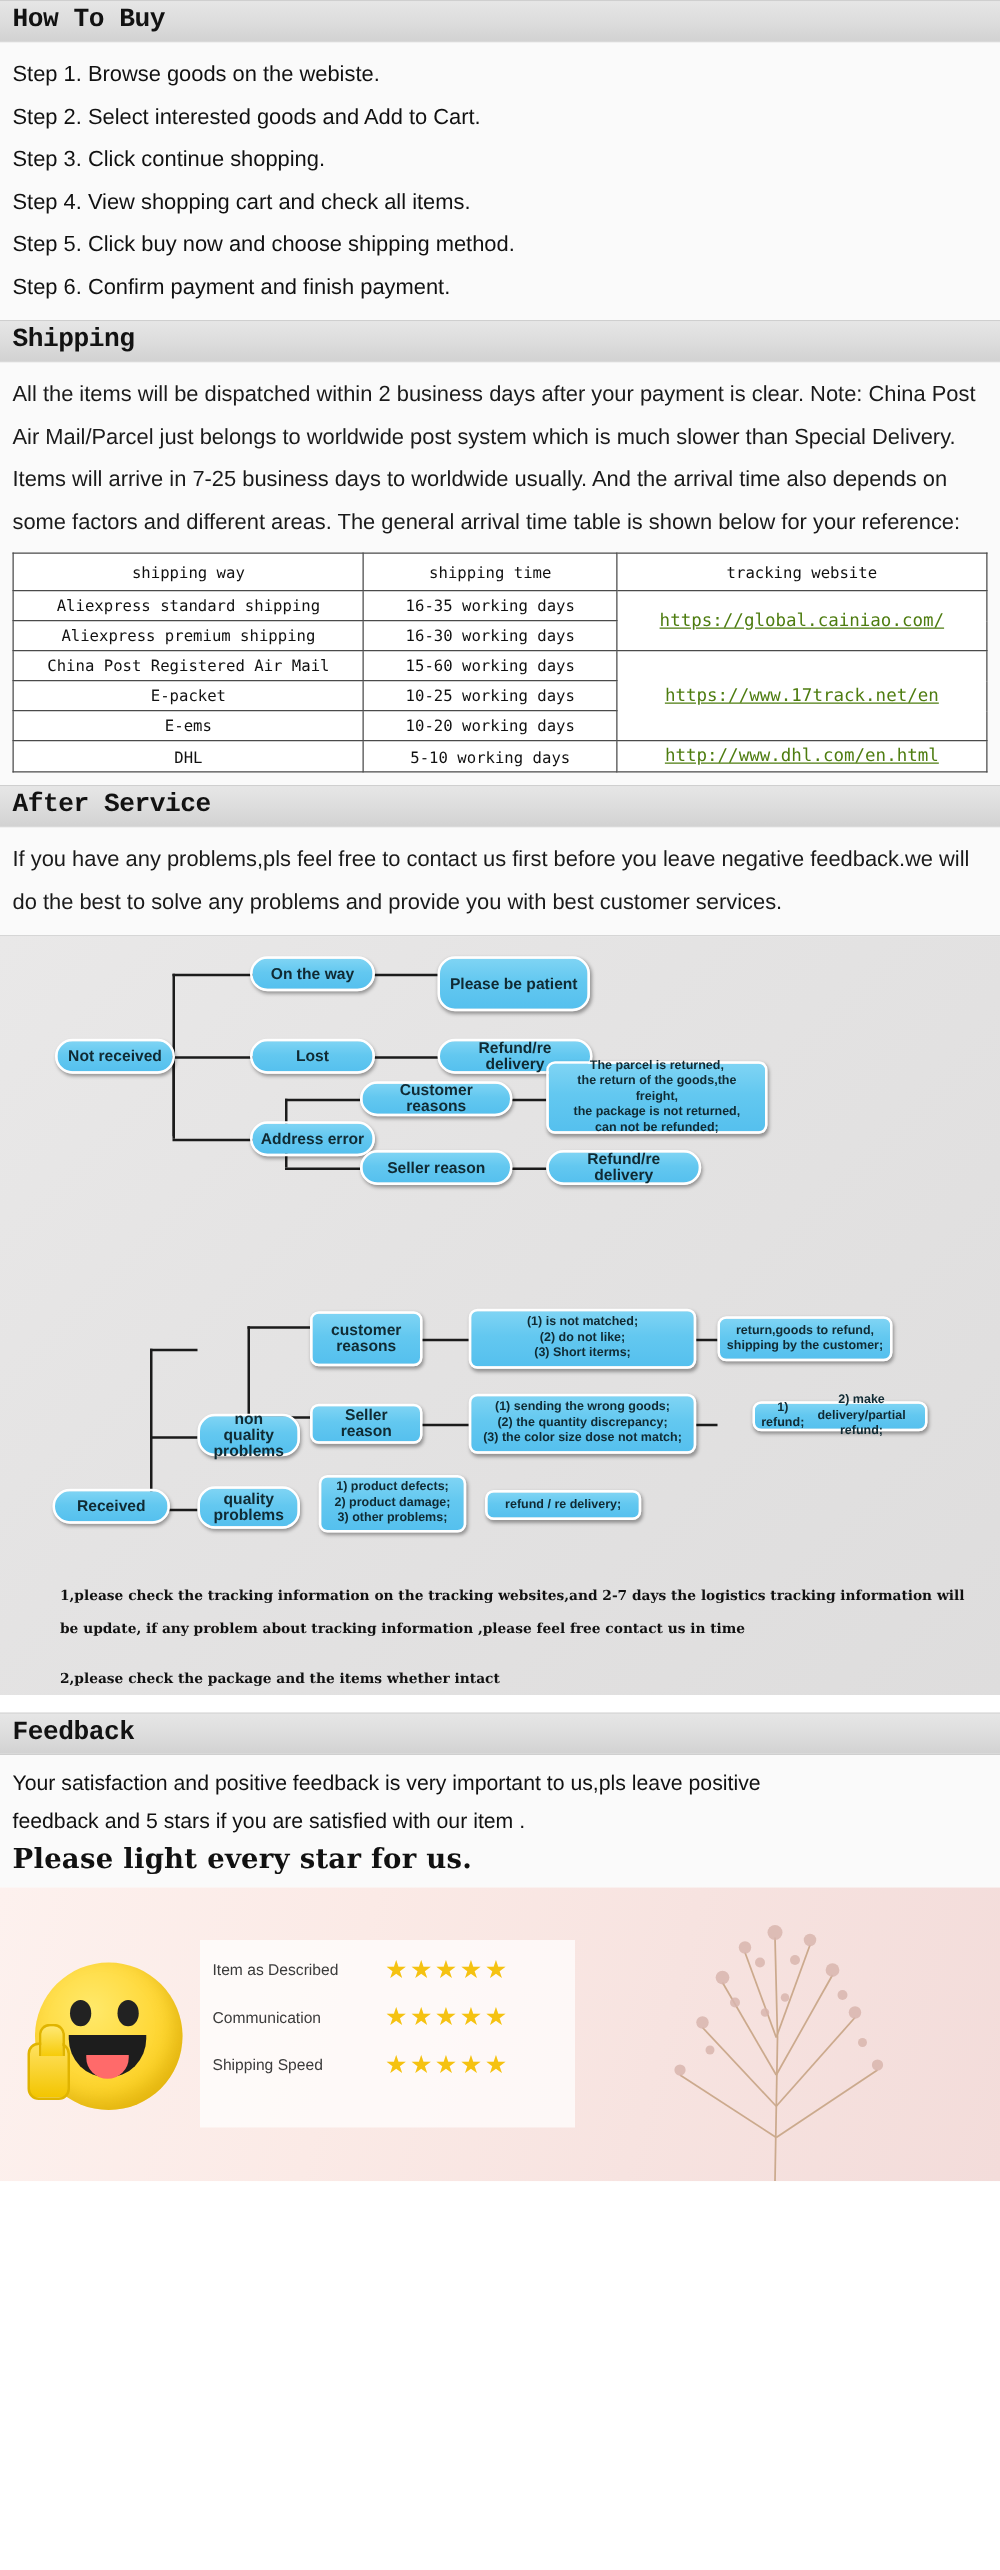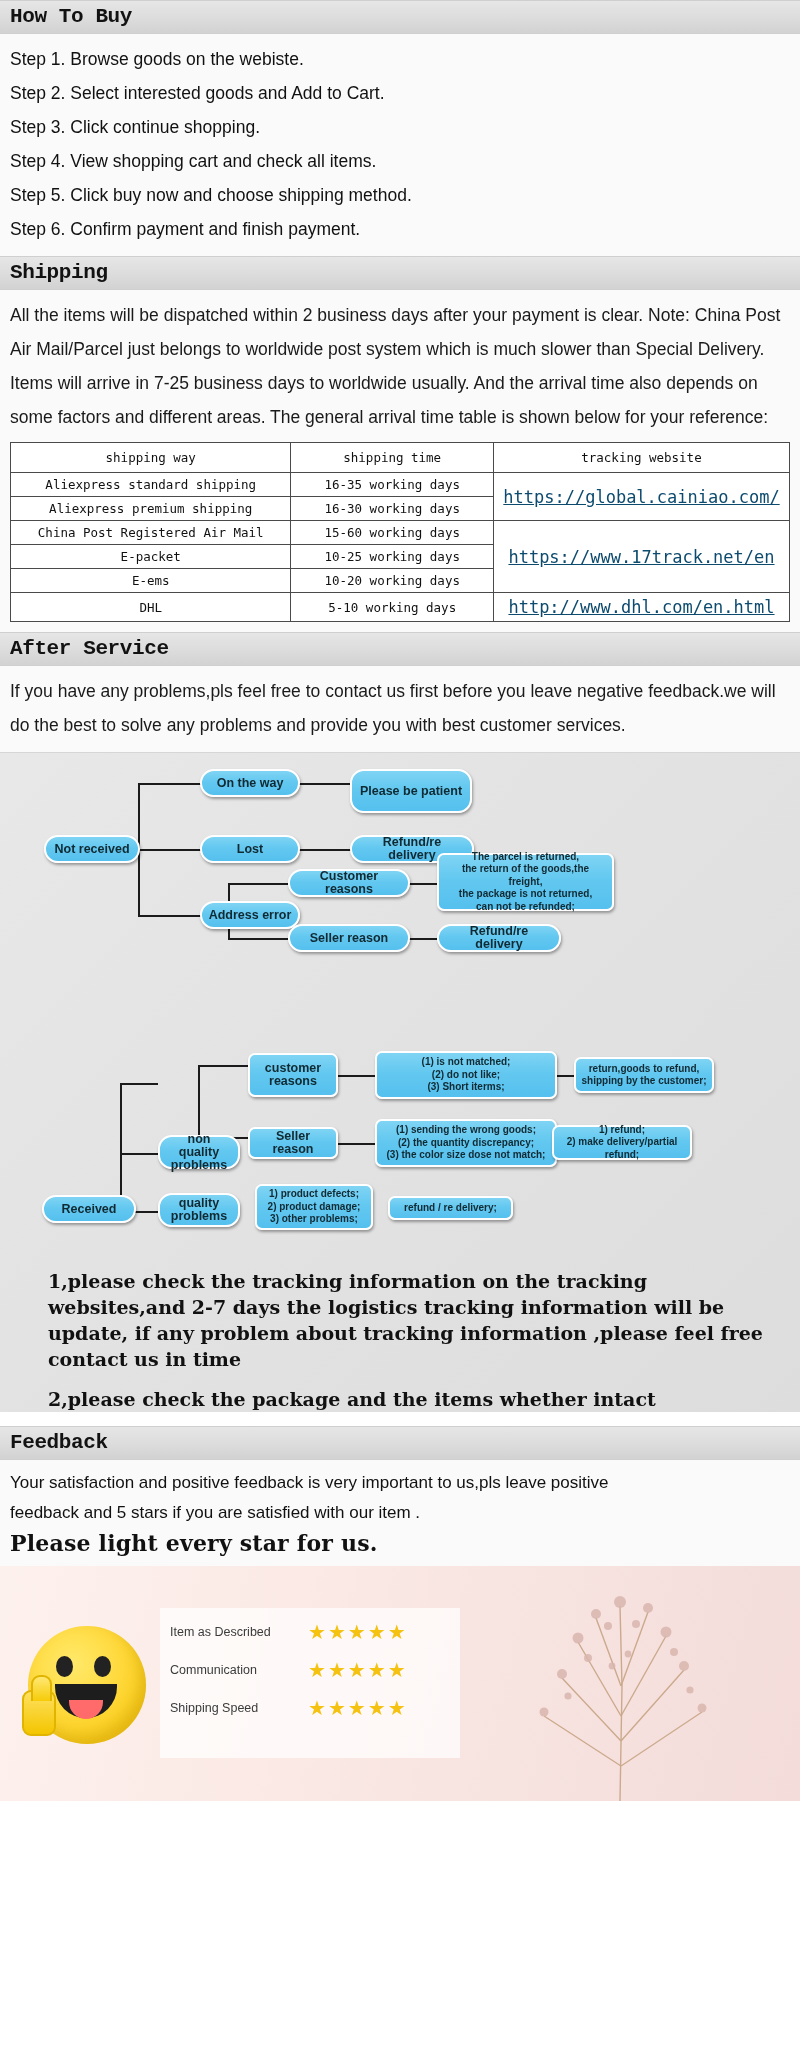--- a/index.html
+++ b/index.html
@@ -47,24 +47,24 @@
     text-align: center;
     padding: 4px 2px;
     color: #111;
     white-space: nowrap;
   }
   table.ship th { font-weight: normal; padding: 7px 2px; }
   table.ship td.way { width: 36%; }
   table.ship td.time { width: 26%; }
   table.ship td.track { width: 38%; }
   table.ship a {
-    color: #0c4a6e;
+    color: #4d7c0f;
     text-decoration: underline;
     font-family: "DejaVu Sans Mono", monospace;
-    font-size: 17px;
+    font-size: 14px;
   }
 
   
   .flow-wrap {
     background: linear-gradient(135deg,#e9e8e8 0%, #e4e3e3 40%, #dedddd 100%);
     position: relative;
     padding: 0;
     border-top: 1px solid #d6d6d6;
   }
   .flow {
@@ -107,21 +107,21 @@
     position: absolute;
     background: #1b1b1b;
     z-index: 1;
   }
   .lh { height: 2px; }
   .lv { width: 2px; }
 
   .note {
     font-family: "DejaVu Serif", serif;
     font-weight: bold;
-    font-size: 19px;
+    font-size: 11px;
     line-height: 26px;
     color: #111;
     padding: 0 10px;
   }
   .note p { margin: 0 0 14px 0; }
   .note .ind { padding-left: 38px; }
 
   
   .fb-para { font-size: 17px; line-height: 30px; }
   .fb-big {
@@ -325,21 +325,21 @@
         <span>return,goods to refund,</span>
         <span>shipping by the customer;</span>
       </div>
 
       <div class="node sq" style="left:248px; top:74px; width:90px; height:32px;">Seller reason</div>
       <div class="node sq listbox" style="left:375px; top:66px; width:182px; height:48px; flex-direction:column; justify-content:center;">
         <span>(1) sending the wrong goods;</span>
         <span>(2) the quantity discrepancy;</span>
         <span>(3) the color size dose not match;</span>
       </div>
-      <div class="node sq listbox" style="left:552px; top:72px; width:140px; height:35px; flex-direction:column; justify-content:center;">
+      <div class="node sq listbox" style="left:602px; top:72px; width:140px; height:24px; flex-direction:row; justify-content:center;">
         <span>1) refund;</span>
         <span>2) make delivery/partial refund;</span>
       </div>
 
       <div class="node sq listbox" style="left:255px; top:131px; width:118px; height:46px; flex-direction:column; justify-content:center;">
         <span>1) product defects;</span>
         <span>2) product damage;</span>
         <span>3) other problems;</span>
       </div>
       <div class="node sq listbox" style="left:388px; top:143px; width:125px; height:24px; justify-content:center;">refund / re delivery;</div>

